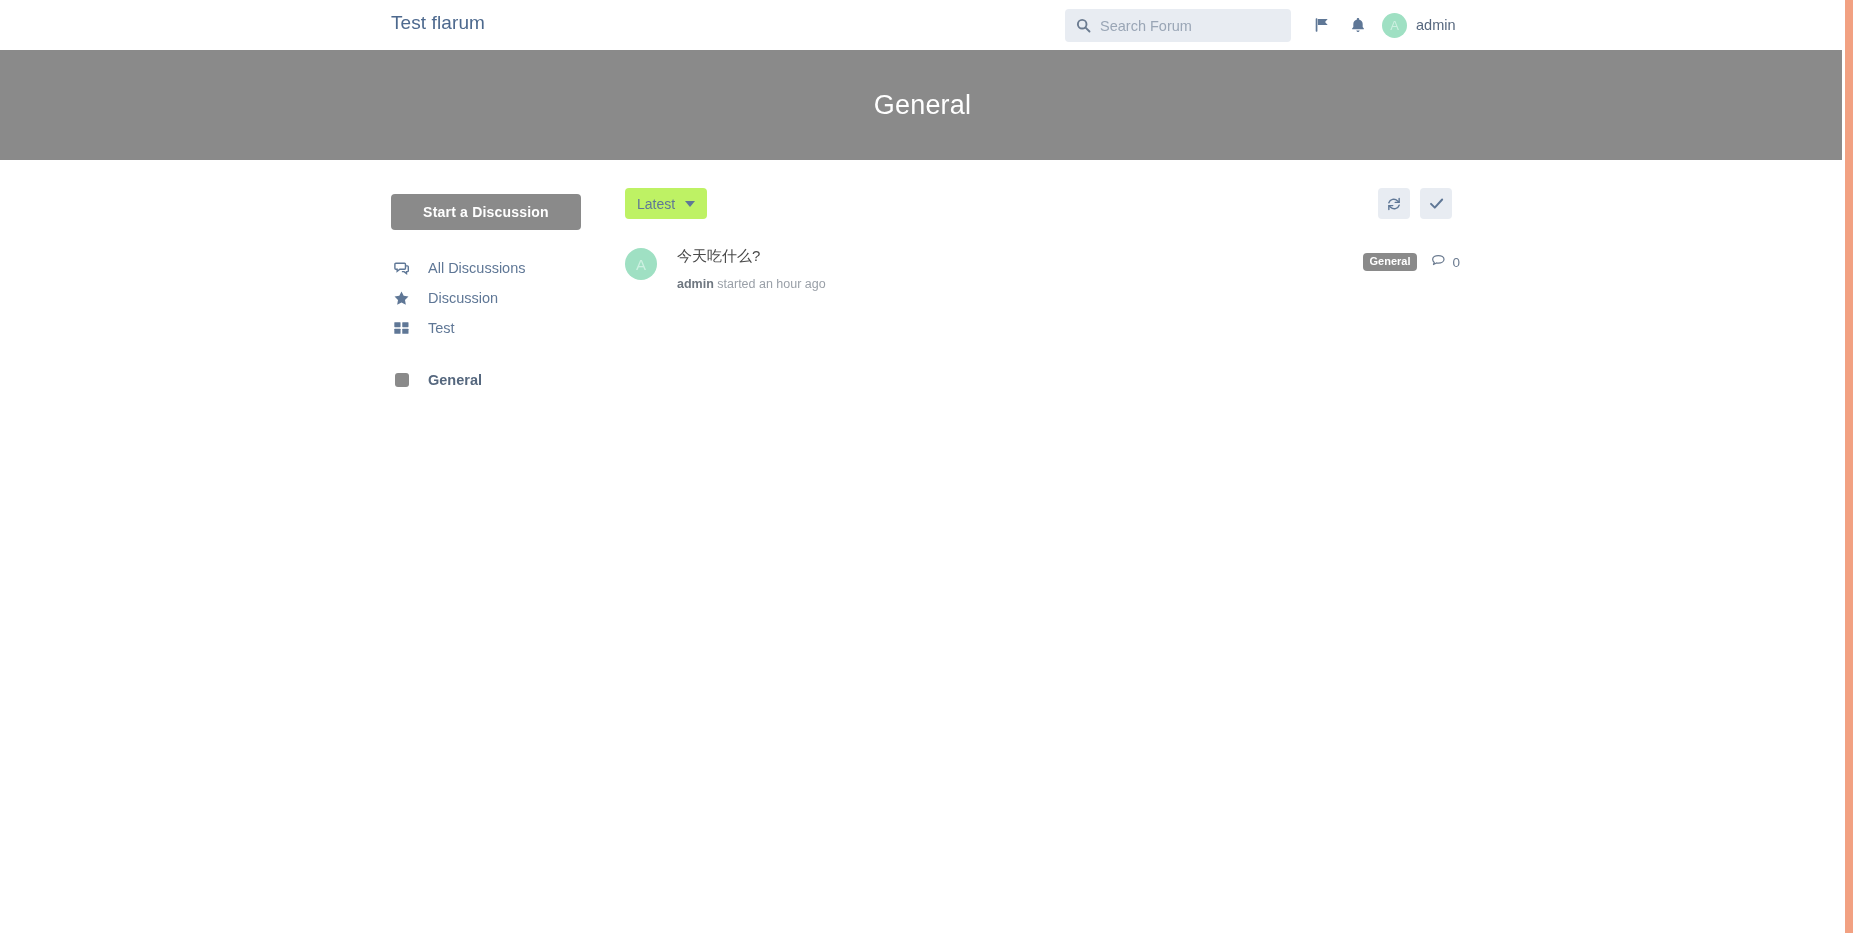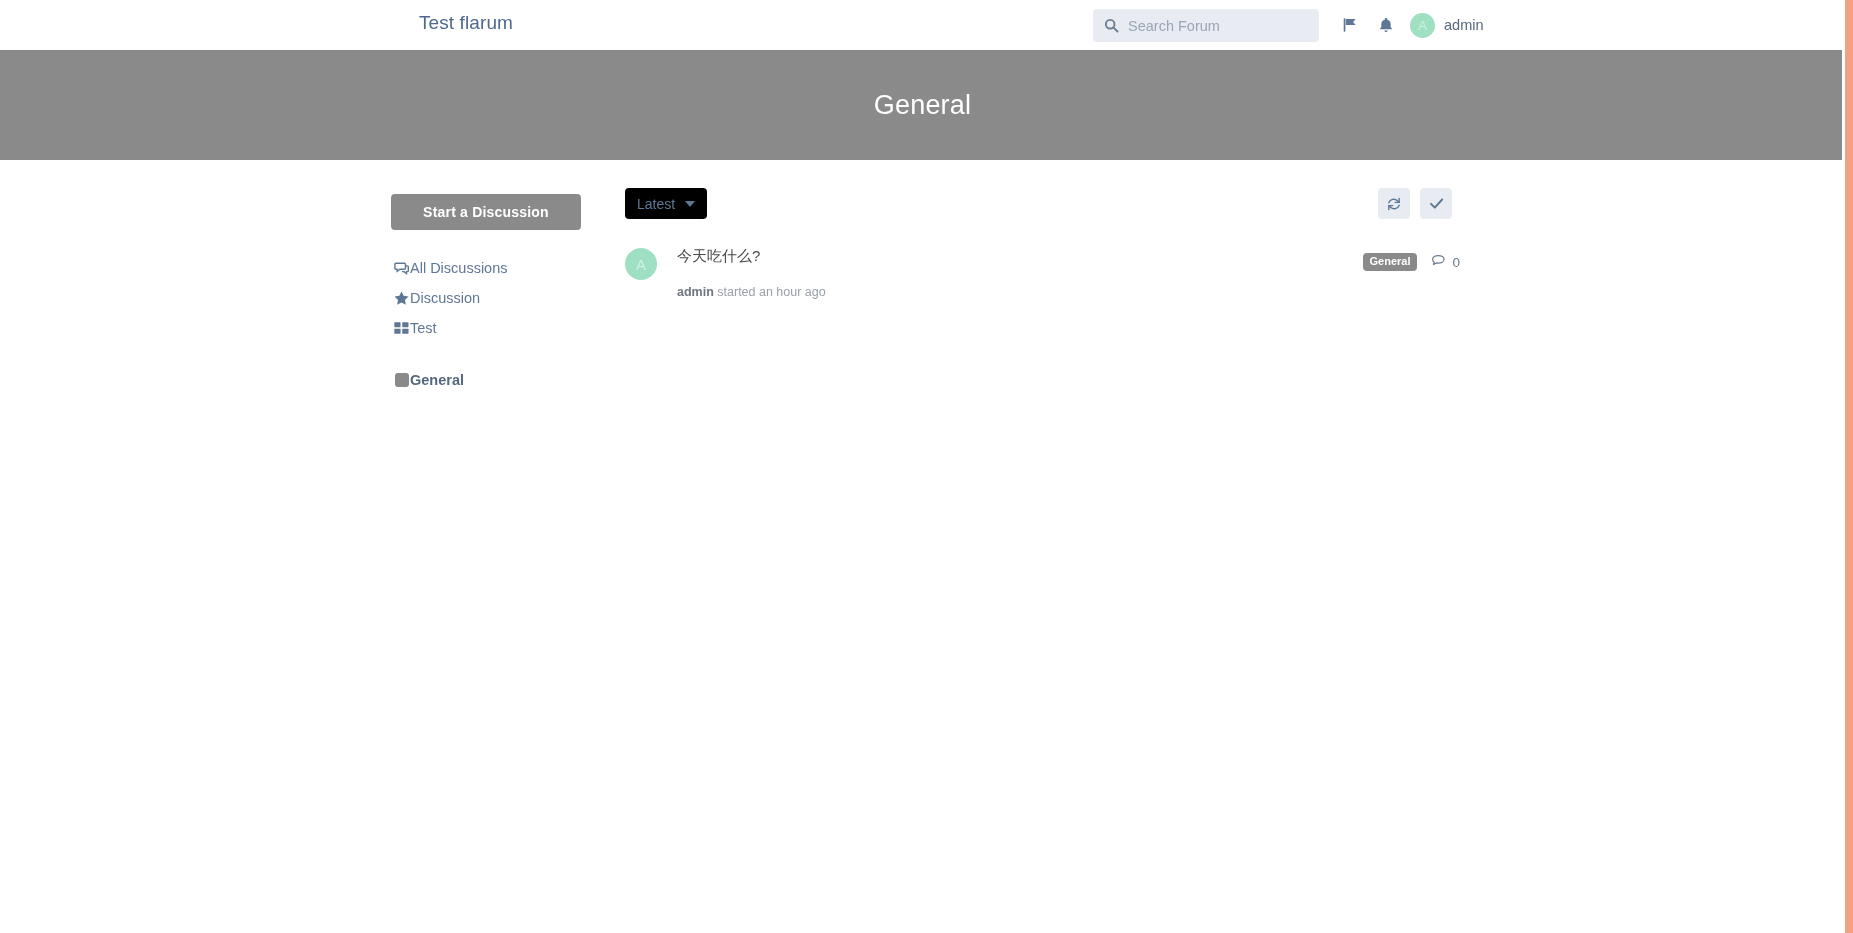--- a/index.html
+++ b/index.html
@@ -41,21 +41,20 @@
   }
 
   
   .header {
     position: absolute;
     top: 0; left: 0;
     width: 1845px;
     height: 50px;
     background: #ffffff;
     z-index: 20;
-    padding-left: 28px;
   }
   .header-inner {
     position: relative;
     width: 100%;
     height: 100%;
   }
   .brand {
     position: absolute;
     left: 391px;
     top: 12px;
@@ -196,20 +195,21 @@
   .nav-icon {
     width: 17px;
     height: 17px;
     flex: 0 0 auto;
     display: flex;
     align-items: center;
     justify-content: center;
     color: #5f7796;
   }
   .nav-label {
+    margin-left: 18px;
     font-size: 14.5px;
     color: #5f7796;
   }
   .nav-sep { height: 22px; }
   .nav-item.tag .nav-label { font-weight: bold; color: #55677e; }
   .tag-swatch {
     width: 14px; height: 14px;
     border-radius: 3px;
     background: #8a8a8a;
     display: block;
@@ -224,21 +224,21 @@
   }
   .toolbar {
     position: relative;
     height: 36px;
   }
   .sort-btn {
     position: absolute;
     left: 0; top: 0;
     height: 31px;
     padding: 0 12px;
-    background: #000000;
+    background: #bef264;
     border: 0;
     border-radius: 4px;
     display: flex;
     align-items: center;
     font-family: "Liberation Sans", sans-serif;
     font-size: 14px;
     color: #5f7796;
     cursor: pointer;
   }
   .caret {
@@ -289,21 +289,21 @@
     margin-top: 2px;
   }
   .disc-main { margin-left: 20px; }
   .disc-title {
     font-size: 15px;
     color: #4a4a4a;
     line-height: 20px;
     white-space: nowrap;
   }
   .disc-meta {
-    margin-top: 19px;
+    margin-top: 11px;
     font-size: 12.5px;
     color: #9aa0a8;
     white-space: nowrap;
   }
   .disc-meta b { color: #6f7780; font-weight: bold; }
 
   .disc-right {
     position: absolute;
     right: 0;
     top: 12px;

